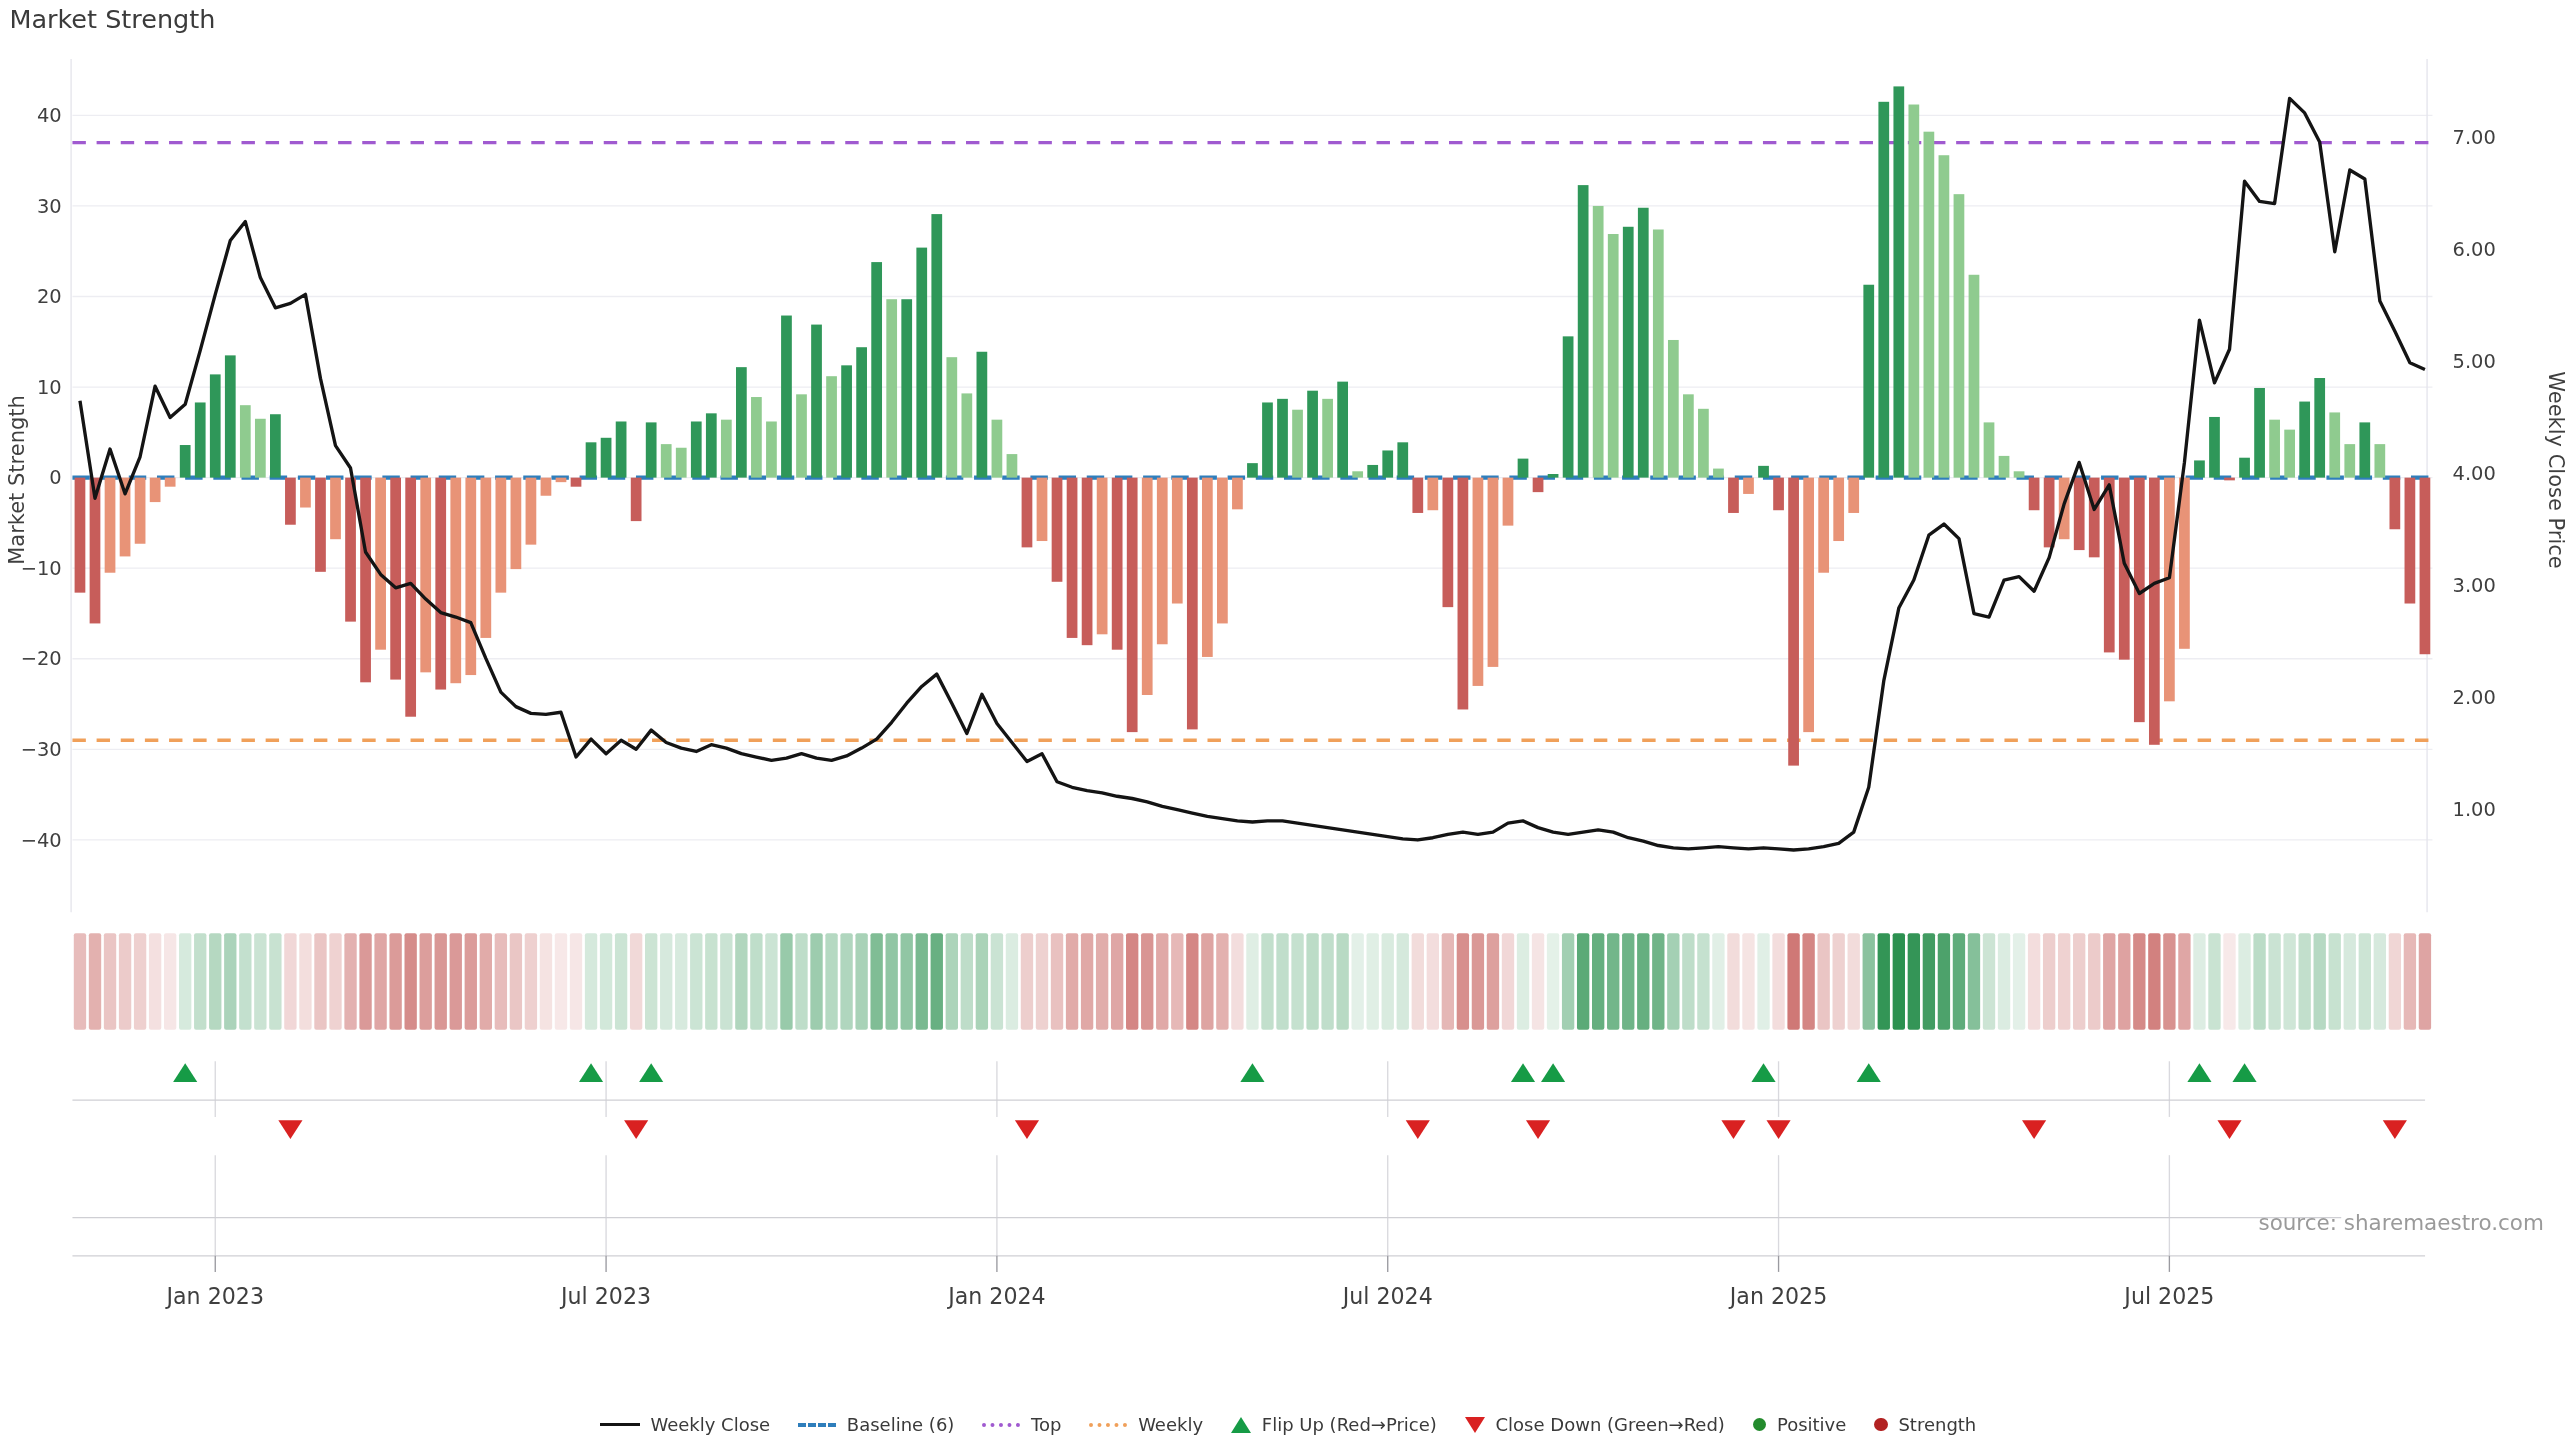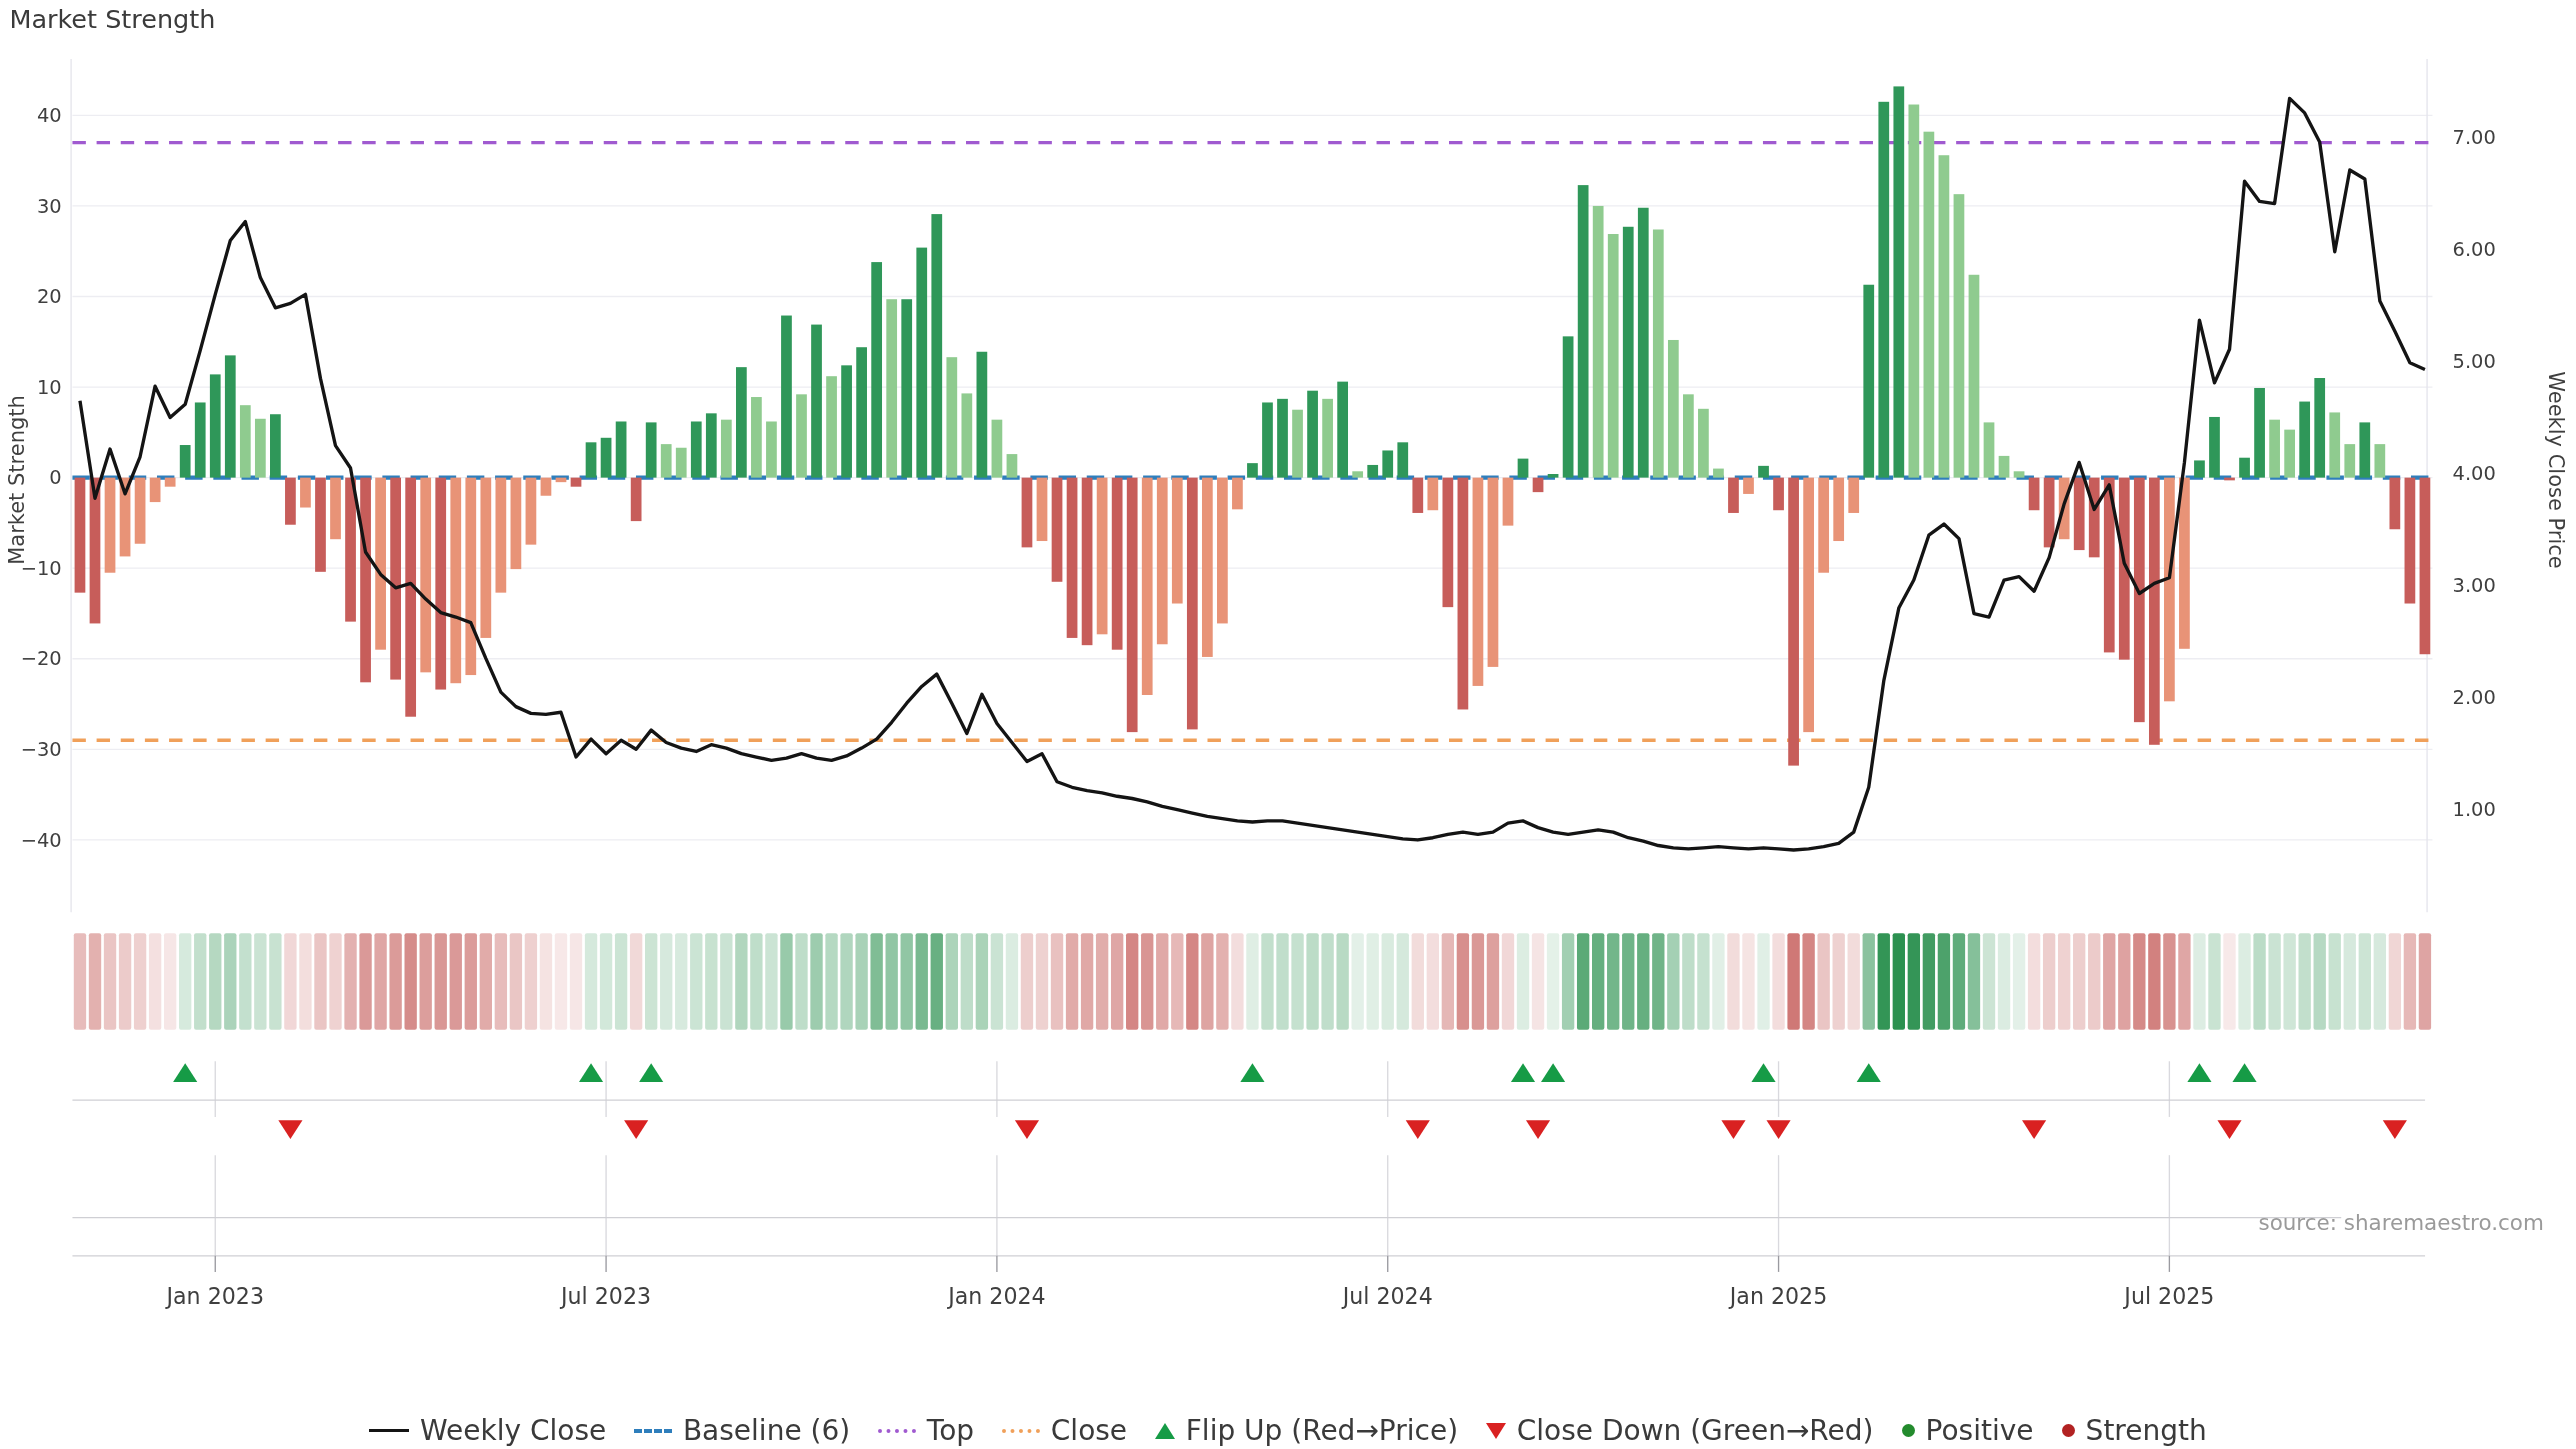--- a/index.html
+++ b/index.html
@@ -5,21 +5,21 @@
   html,body{margin:0;padding:0;background:#ffffff;}
   body{width:2576px;height:1449px;position:relative;overflow:hidden;
        font-family:"DejaVu Sans","Liberation Sans",sans-serif;color:#3a3a3a;}
   #chart-title{position:absolute;left:9.4px;top:4px;font-size:25.5px;color:#3b3b3b;}
   #left-axis-label{position:absolute;left:17.4px;top:480px;transform:translate(-50%,-50%) rotate(-90deg);
        white-space:nowrap;font-size:21px;color:#3f3f3f;}
   #right-axis-label{position:absolute;left:2556px;top:470px;transform:translate(-50%,-50%) rotate(90deg);
        white-space:nowrap;font-size:21px;color:#3f3f3f;}
   #plot-svg{position:absolute;left:0;top:0;}
   #legend{position:absolute;left:0;top:1414px;width:2576px;display:flex;justify-content:center;
-       align-items:center;gap:28px;font-size:28px;color:#3a3a3a;}
+       align-items:center;gap:28px;font-size:18px;color:#3a3a3a;}
   .legend-item{display:flex;align-items:center;gap:10.7px;}
   .sw{display:inline-block;}
   .sw-line{width:40px;height:3.4px;background:#141414;}
   .sw-dash{width:38px;height:0;border-top:4px dashed #2e7ebc;}
   .sw-dot-purple{width:38px;height:0;border-top:4px dotted #a05ad0;}
   .sw-dot-orange{width:38px;height:0;border-top:4px dotted #f0a05a;}
   .sw-tri-up{width:0;height:0;border-left:10px solid transparent;border-right:10px solid transparent;
        border-bottom:16px solid #169b46;}
   .sw-tri-down{width:0;height:0;border-left:10px solid transparent;border-right:10px solid transparent;
        border-top:16px solid #d92121;}
@@ -442,21 +442,21 @@
   <div class="legend-item">
     <span class="sw sw-dash"></span>
     <span>Baseline (6)</span>
   </div>
   <div class="legend-item">
     <span class="sw sw-dot-purple"></span>
     <span>Top</span>
   </div>
   <div class="legend-item">
     <span class="sw sw-dot-orange"></span>
-    <span>Close</span>
+    <span>Weekly</span>
   </div>
   <div class="legend-item">
     <span class="sw sw-tri-up"></span>
     <span>Flip Up (Red→Price)</span>
   </div>
   <div class="legend-item">
     <span class="sw sw-tri-down"></span>
     <span>Close Down (Green→Red)</span>
   </div>
   <div class="legend-item">

